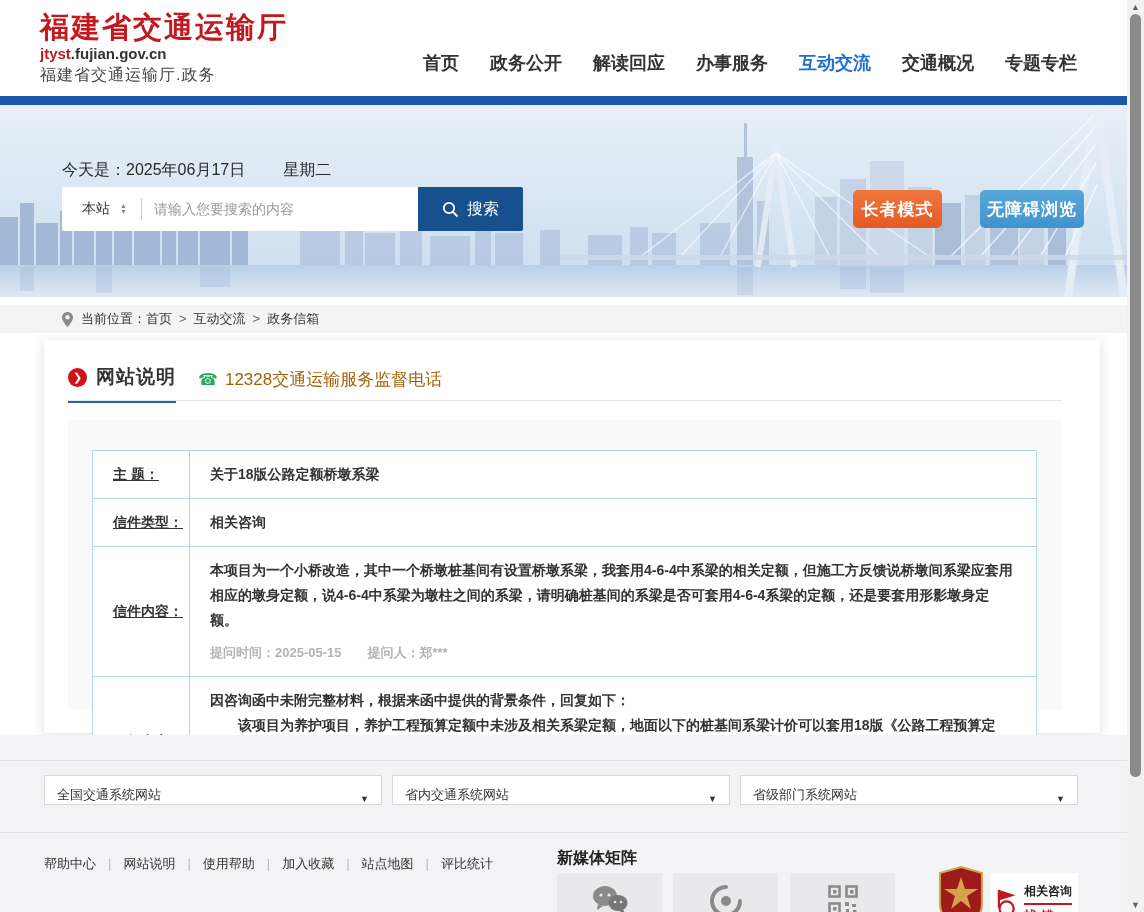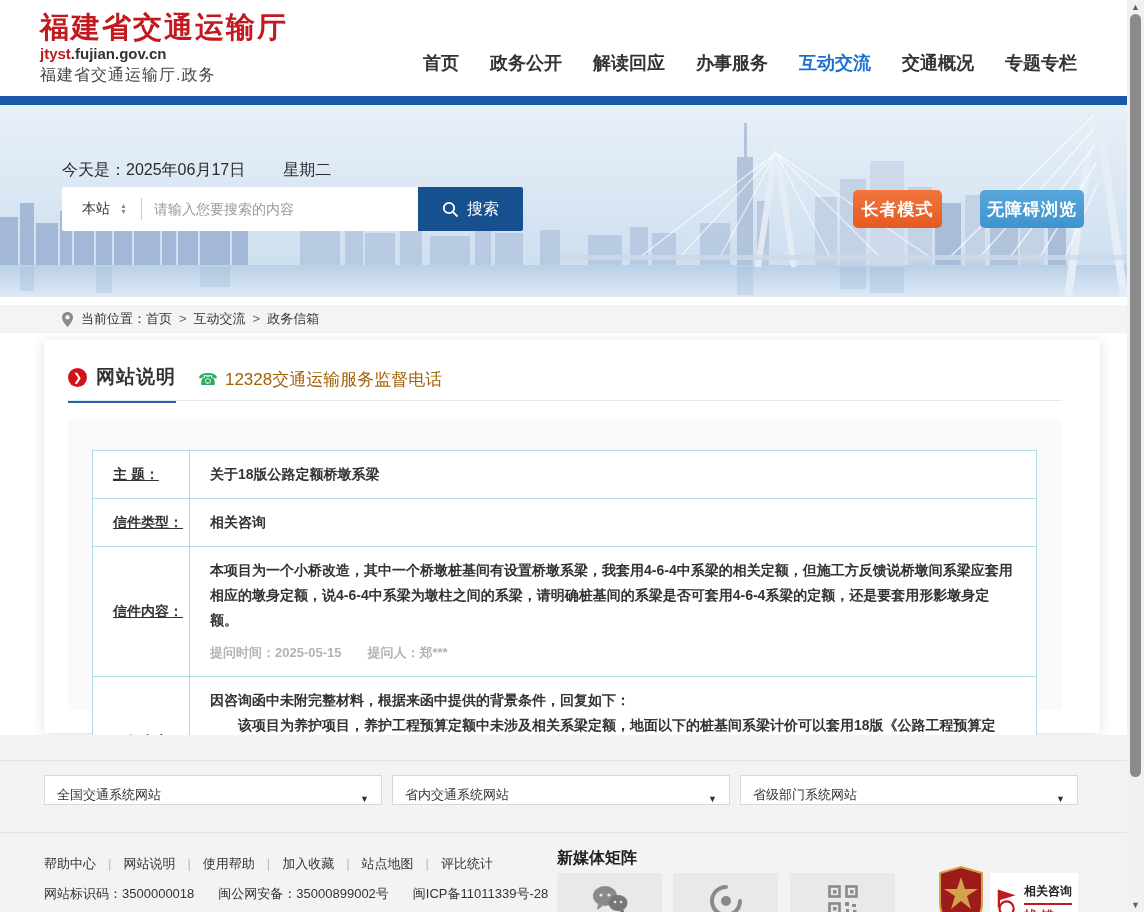--- a/index.html
+++ b/index.html
@@ -308,25 +308,20 @@
     <div class="fdiv2"></div>
 
     <div class="flinks">
       <a>帮助中心</a>
       <a>网站说明</a>
       <a>使用帮助</a>
       <a>加入收藏</a>
       <a>站点地图</a>
       <a>评比统计</a>
     </div>
-    <div class="fids">
-      <span>网站标识码：3500000018</span>
-      <span>闽公网安备：35000899002号</span>
-      <span>闽ICP备11011339号-28</span>
-    </div>
 
     <div class="media-title">新媒体矩阵</div>
 
     <div class="mbox" style="left:557px;">
       <svg width="36" height="30" viewBox="0 0 36 30">
         <ellipse cx="13" cy="11" rx="12" ry="10" fill="#8a8a8a"></ellipse>
         <path d="M6 19 L5 25 L11 21 Z" fill="#8a8a8a"></path>
         <circle cx="9" cy="10" r="1.6" fill="#e9e9eb"></circle>
           <circle cx="17" cy="10" r="1.6" fill="#e9e9eb"></circle>
         <ellipse cx="26" cy="18" rx="9.5" ry="8" fill="#777"></ellipse>

